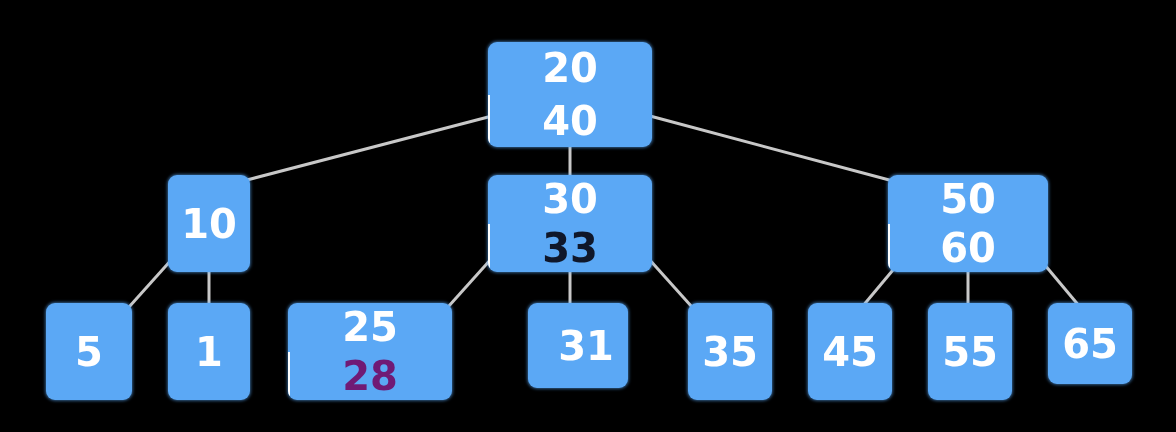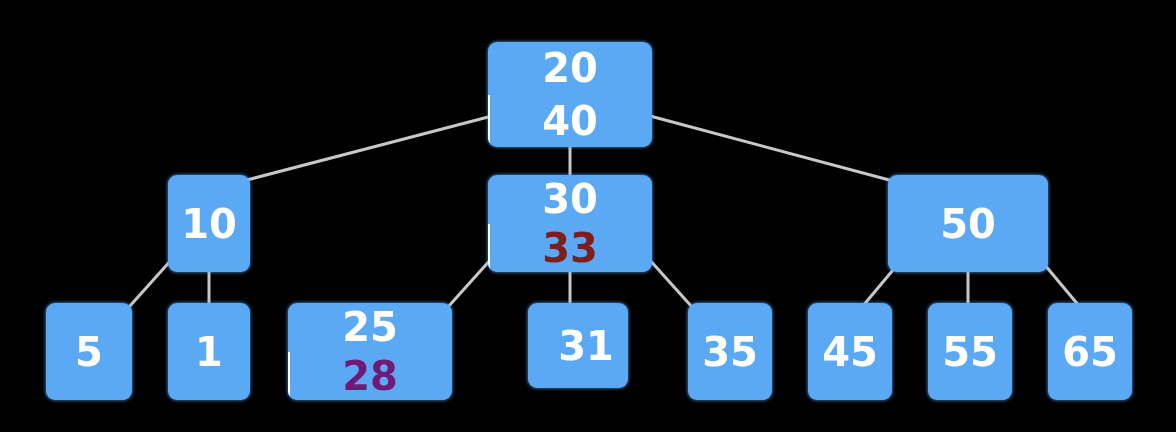--- a/index.html
+++ b/index.html
@@ -69,24 +69,25 @@
   <div id="node-layer">
       <div class="btree-node" style="left: 488px; top: 42px; width: 164px; height: 105px; background: rgb(91, 168, 245);">
         <div class="node-cell" style="color: rgb(255, 255, 255);">20</div>
         <div class="node-cell" style="color: rgb(255, 255, 255); box-shadow: rgb(255, 255, 255) 2px 0px 0px 0px inset;">40</div>
       </div>
       <div class="btree-node" style="left: 168px; top: 175px; width: 82px; height: 97px; background: rgb(91, 168, 245);">
         <div class="node-cell" style="color: rgb(255, 255, 255);">10</div>
       </div>
       <div class="btree-node" style="left: 488px; top: 175px; width: 164px; height: 97px; background: rgb(91, 168, 245);">
         <div class="node-cell" style="color: rgb(255, 255, 255);">30</div>
-        <div class="node-cell" style="color: #7f1d1d; box-shadow: rgb(255, 255, 255) 2px 0px 0px 0px inset;">33</div>
+        <div class="node-cell" style="color: #0f172a; box-shadow: rgb(255, 255, 255) 2px 0px 0px 0px inset;">33</div>
       </div>
       <div class="btree-node" style="left: 888px; top: 175px; width: 160px; height: 97px; background: rgb(91, 168, 245);">
         <div class="node-cell" style="color: rgb(255, 255, 255);">50</div>
+        <div class="node-cell" style="color: rgb(255, 255, 255); box-shadow: rgb(255, 255, 255) 2px 0px 0px 0px inset;">60</div>
       </div>
       <div class="btree-node" style="left: 46px; top: 303px; width: 86px; height: 97px; background: rgb(91, 168, 245);">
         <div class="node-cell" style="color: rgb(255, 255, 255);">5</div>
       </div>
       <div class="btree-node" style="left: 168px; top: 303px; width: 82px; height: 97px; background: rgb(91, 168, 245);">
         <div class="node-cell" style="color: rgb(255, 255, 255);">1</div>
       </div>
       <div class="btree-node" style="left: 288px; top: 303px; width: 164px; height: 97px; background: rgb(91, 168, 245);">
         <div class="node-cell" style="color: rgb(255, 255, 255);">25</div>
         <div class="node-cell" style="color: #701a75; box-shadow: rgb(255, 255, 255) 2px 0px 0px 0px inset;">28</div>
@@ -96,18 +97,18 @@
       </div>
       <div class="btree-node" style="left: 688px; top: 303px; width: 84px; height: 97px; background: rgb(91, 168, 245);">
         <div class="node-cell" style="color: rgb(255, 255, 255);">35</div>
       </div>
       <div class="btree-node" style="left: 808px; top: 303px; width: 84px; height: 97px; background: rgb(91, 168, 245);">
         <div class="node-cell" style="color: rgb(255, 255, 255);">45</div>
       </div>
       <div class="btree-node" style="left: 928px; top: 303px; width: 84px; height: 97px; background: rgb(91, 168, 245);">
         <div class="node-cell" style="color: rgb(255, 255, 255);">55</div>
       </div>
-      <div class="btree-node" style="left: 1048px; top: 303px; width: 84px; height: 97px; background: rgb(91, 168, 245);">
+      <div class="btree-node" style="left: 1048px; top: 303px; width: 84px; height: 81px; background: rgb(91, 168, 245);">
         <div class="node-cell" style="color: rgb(255, 255, 255);">65</div>
       </div>
     </div>
 
 </div>
 
 </body></html>

